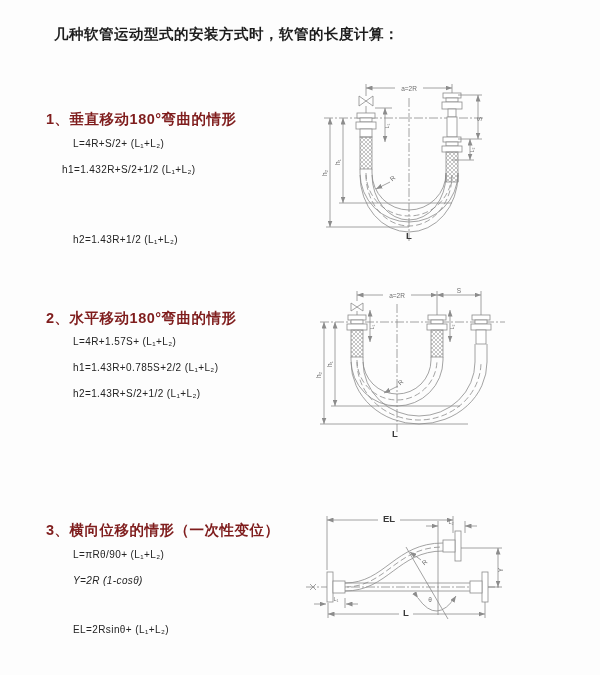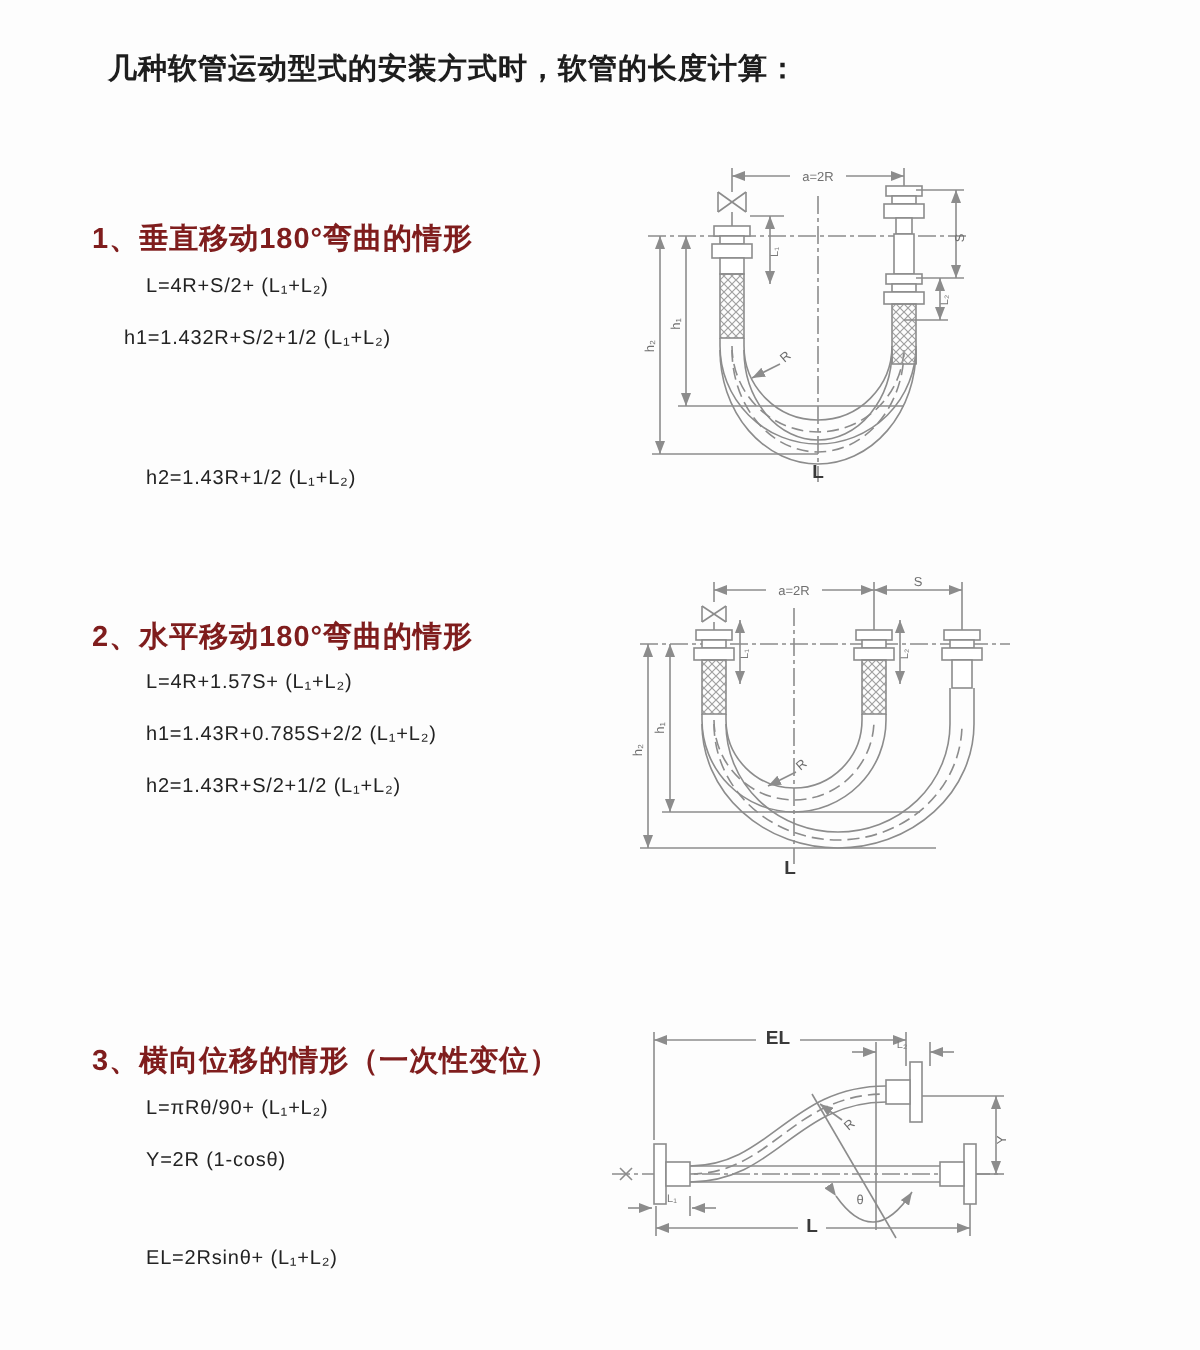--- a/index.html
+++ b/index.html
@@ -33,21 +33,21 @@
 <div class="abs formula" style="left:62px;top:164px;">h1=1.432R+S/2+1/2 (L₁+L₂)</div>
 <div class="abs formula" style="left:73px;top:190px;margin-top:44px;">h2=1.43R+1/2 (L₁+L₂)</div>
 
 <div class="abs sec-heading" style="left:46px;top:309px;text-align:right;">2、水平移动180°弯曲的情形</div>
 <div class="abs formula" style="left:73px;top:336px;text-align:center;">L=4R+1.57S+ (L₁+L₂)</div>
 <div class="abs formula" style="left:73px;top:362px;">h1=1.43R+0.785S+2/2 (L₁+L₂)</div>
 <div class="abs formula" style="left:73px;top:388px;">h2=1.43R+S/2+1/2 (L₁+L₂)</div>
 
 <div class="abs sec-heading" style="left:46px;top:521px;">3、横向位移的情形（一次性变位）</div>
 <div class="abs formula" style="left:73px;top:549px;">L=πRθ/90+ (L₁+L₂)</div>
-<div class="abs formula" style="left:73px;top:575px;">Y=2R (1-cosθ)</div>
+<div class="abs formula" style="left:73px;top:575px;font-style:italic;">Y=2R (1-cosθ)</div>
 <div class="abs formula" style="left:73px;top:624px;">EL=2Rsinθ+ (L₁+L₂)</div>
 
 <svg style="left:312px;top:76px;" width="195" height="172" viewBox="0 0 195 172">
   <defs>
     <marker id="a1" markerWidth="7" markerHeight="5" refX="6.5" refY="2.5" orient="auto" markerUnits="userSpaceOnUse">
       <path d="M0,0 L6.5,2.5 L0,5 Z" fill="#8c8c8c"></path>
     </marker>
     <pattern id="hat1" width="4" height="4" patternUnits="userSpaceOnUse">
       <path d="M0,0 L4,4 M4,0 L0,4" stroke="#a0a0a0" stroke-width="0.6"></path>
     </pattern>

